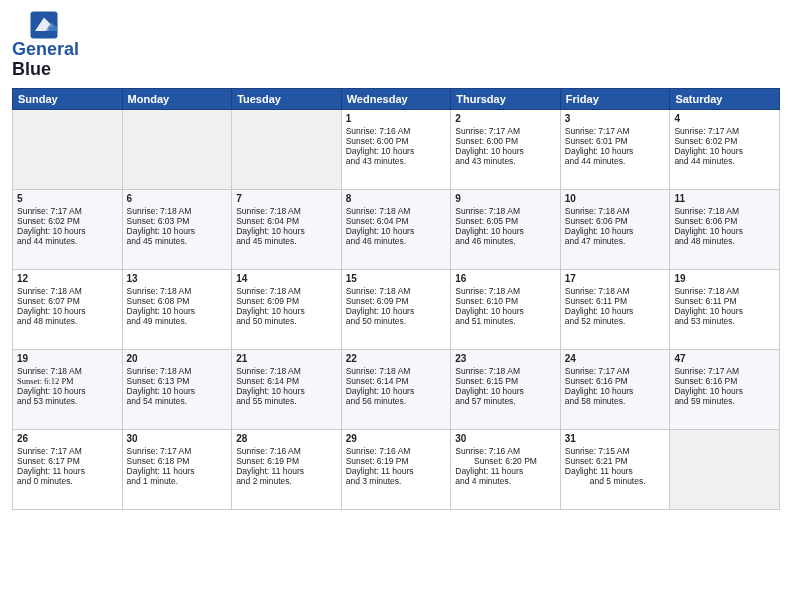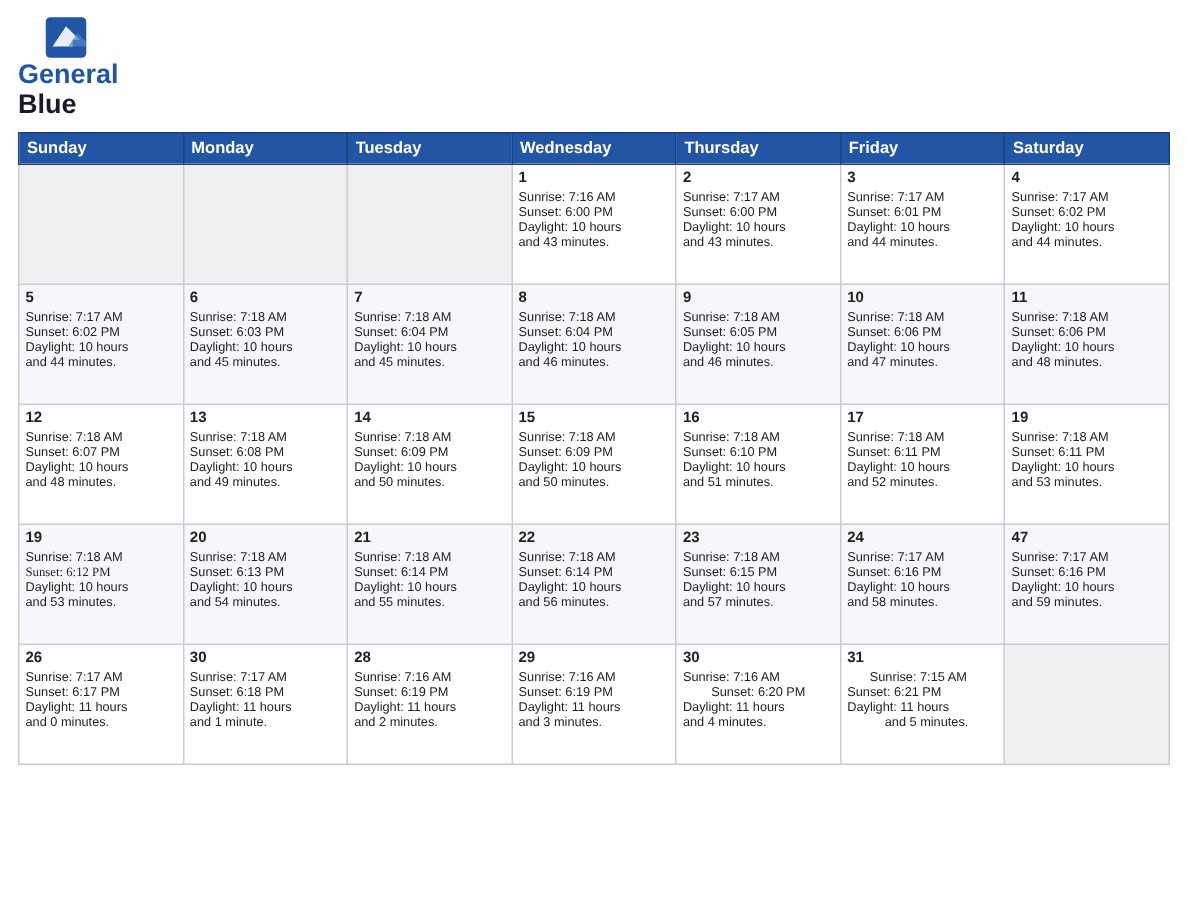--- a/index.html
+++ b/index.html
@@ -339,21 +339,21 @@
           </td>
           <td>
             <span class="day-num">30</span>
             <span style="display: block;">Sunrise: 7:16 AM</span>
             <span style="display: block; text-align: center;">Sunset: 6:20 PM</span>
             <span style="display: block;">Daylight: 11 hours</span>
             <span style="display: block;">and 4 minutes.</span>
           </td>
           <td>
             <span class="day-num">31</span>
-            <span style="display: block; margin-left: 15px;">Sunrise: 7:15 AM</span>
+            <span style="display: block;">Sunrise: 7:15 AM</span>
             <span style="display: block;">Sunset: 6:21 PM</span>
             <span style="display: block;">Daylight: 11 hours</span>
             <span style="display: block; padding-left: 25px;">and 5 minutes.</span>
           </td>
           <td class="cell-empty"></td>
         </tr>
       </tbody>
   </table>
 </div>
 

